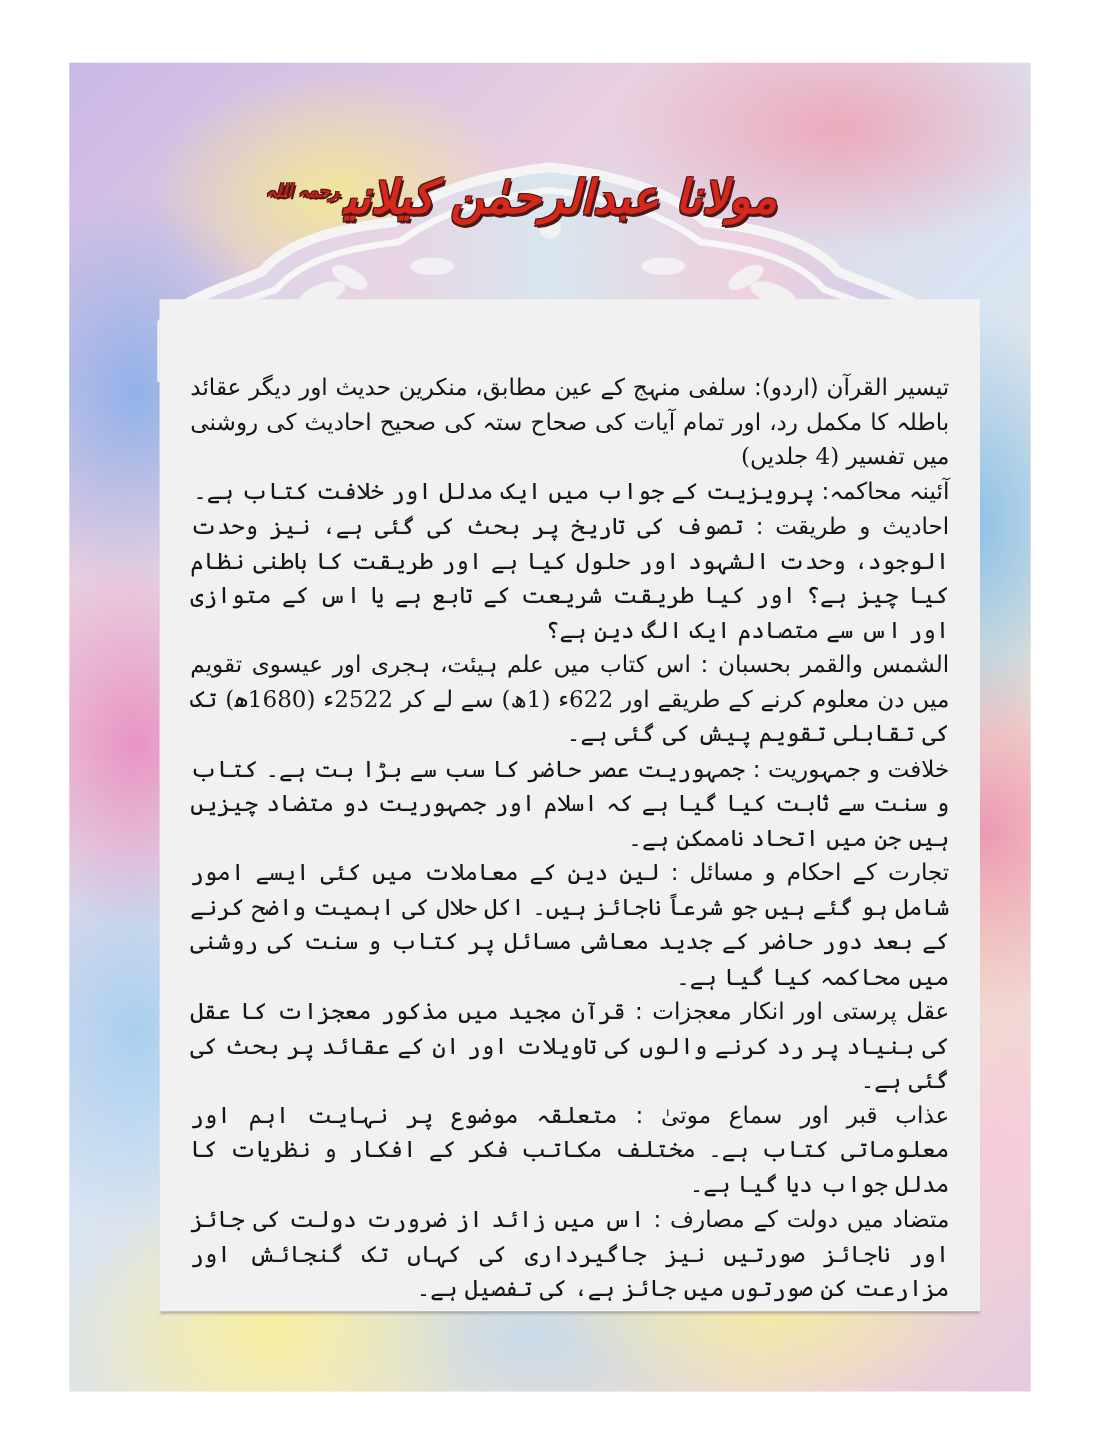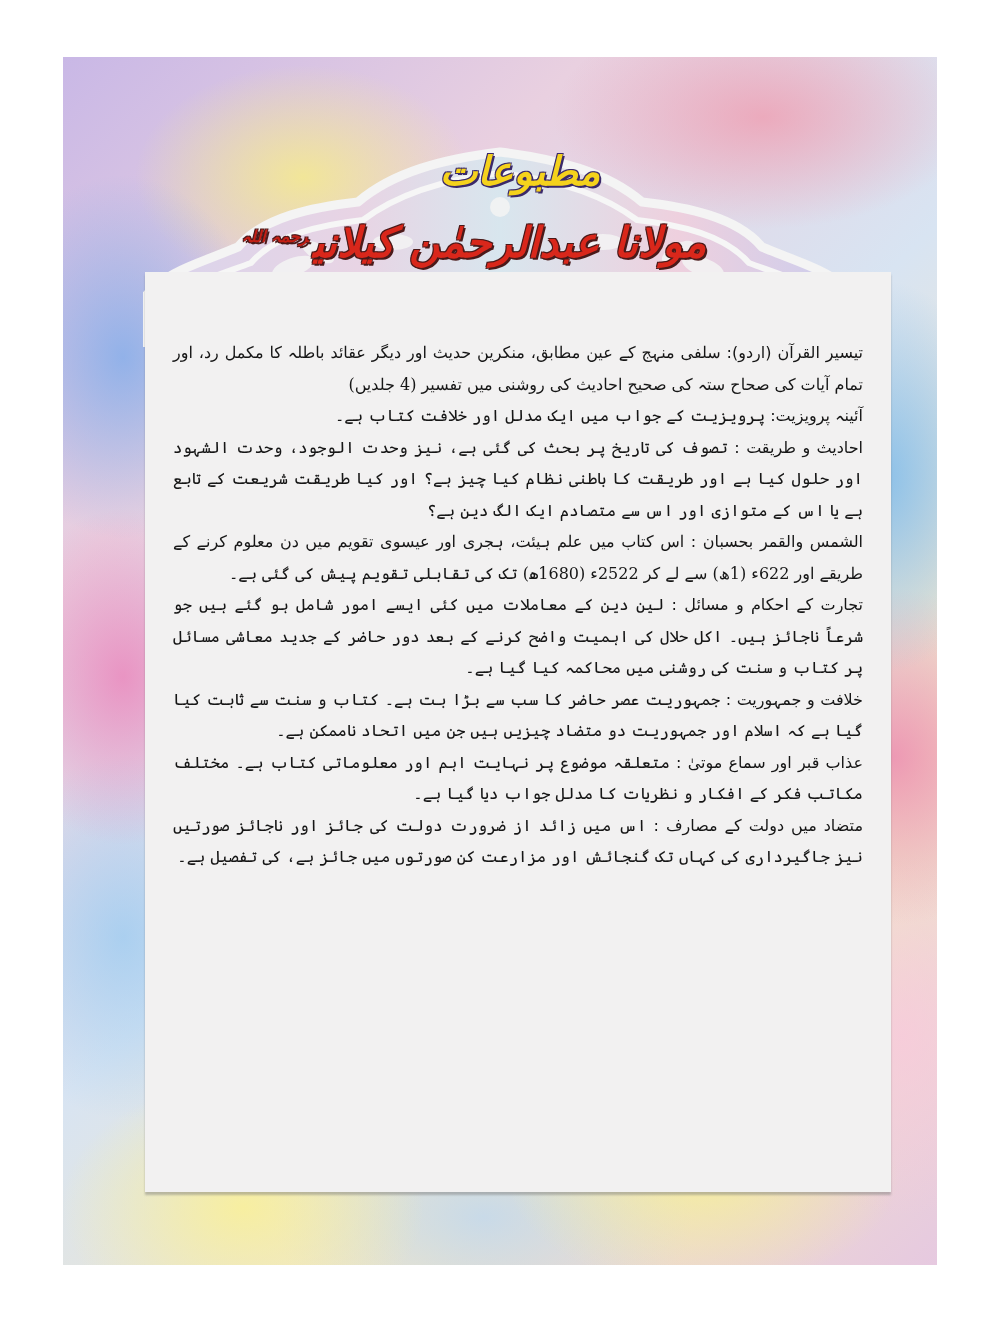--- a/index.html
+++ b/index.html
@@ -62,21 +62,21 @@
       font-family: "DejaVu Serif", serif;
       font-weight: bold;
       font-style: italic;
       font-size: 40px;
       color: #f5d21c;
       text-shadow: -1px -1px 0 #3b2a6a, 1px -1px 0 #3b2a6a, -1px 1px 0 #3b2a6a, 2px 2px 0 #3b2a6a;
       margin-left: 40px;
     }
     .title-sub {
       display: block;
-      margin-top: 24px;
+      margin-top: 8px;
       font-family: "DejaVu Serif", serif;
       font-weight: bold;
       font-style: italic;
       font-size: 42px;
       color: #d9271b;
       text-shadow: -1px -1px 0 #4a1a1a, 1px -1px 0 #4a1a1a, -1px 1px 0 #4a1a1a, 2px 2px 0 #4a1a1a;
       padding-right: 52px;
     }
     .honorific {
       font-size: 16px;
@@ -86,21 +86,21 @@
     }
     .content {
       position: absolute;
       left: 110px;
       top: 280px;
       width: 690px;
       direction: rtl;
       text-align: justify;
       color: #161616;
       font-family: "DejaVu Sans", sans-serif;
-      font-size: 16px;
+      font-size: 21px;
       line-height: 31.5px;
     }
     .entry { margin: 0; }
     .entry-title {
       font-family: "DejaVu Sans", sans-serif;
       font-weight: normal;
       letter-spacing: 1px;
     }
     .entry-body { font-family: "DejaVu Serif", serif; }
   </style>
@@ -130,27 +130,27 @@
       <ellipse cx="460" cy="95" rx="20" ry="8"></ellipse>
       <ellipse cx="300" cy="150" rx="40" ry="12"></ellipse>
       <ellipse cx="420" cy="150" rx="40" ry="12"></ellipse>
       <circle cx="357" cy="60" r="10"></circle>
     </g>
   </svg>
 
   <div class="panel"></div>
 
   <div class="title-block">
-    <span class="title-main">مطبوعات</span>
     <span class="title-sub"><span>مولانا عبدالرحمٰن کیلانی</span><span class="honorific">رحمہ اللہ</span></span>
   </div>
 
   <div class="content">
     <p class="entry"><span class="entry-title">تیسیر القرآن (اردو)</span><span>: </span><span class="entry-body">سلفی منہج کے عین مطابق، منکرین حدیث اور دیگر عقائد باطلہ کا مکمل رد، اور تمام آیات کی صحاح ستہ کی صحیح احادیث کی روشنی میں تفسیر (4 جلدیں)</span></p>
-    <p class="entry"><span class="entry-title">آئینہ پرویزیت</span><span>: </span><span class="entry-body">پرویزیت کے جواب میں ایک مدلل اور خلافت کتاب ہے۔</span></p>
+    <p class="entry"><span class="entry-title">آئینہ محاکمہ</span><span>: </span><span class="entry-body">پرویزیت کے جواب میں ایک مدلل اور خلافت کتاب ہے۔</span></p>
     <p class="entry"><span class="entry-title">احادیث و طریقت</span><span> : </span><span class="entry-body">تصوف کی تاریخ پر بحث کی گئی ہے، نیز وحدت الوجود، وحدت الشہود اور حلول کیا ہے اور طریقت کا باطنی نظام کیا چیز ہے؟ اور کیا طریقت شریعت کے تابع ہے یا اس کے متوازی اور اس سے متصادم ایک الگ دین ہے؟</span></p>
     <p class="entry"><span class="entry-title">الشمس والقمر بحسبان</span><span> : </span><span class="entry-body">اس کتاب میں علم ہیئت، ہجری اور عیسوی تقویم میں دن معلوم کرنے کے طریقے اور 622ء (1ھ) سے لے کر 2522ء (1680ھ) تک کی تقابلی تقویم پیش کی گئی ہے۔</span></p>
+    <p class="entry"><span class="entry-title">خلافت و جمہوریت</span><span> : </span><span class="entry-body">جمہوریت عصر حاضر کا سب سے بڑا بت ہے۔ کتاب و سنت سے ثابت کیا گیا ہے کہ اسلام اور جمہوریت دو متضاد چیزیں ہیں جن میں اتحاد ناممکن ہے۔</span></p>
     <p class="entry"><span class="entry-title">تجارت کے احکام و مسائل</span><span> : </span><span class="entry-body">لین دین کے معاملات میں کئی ایسے امور شامل ہو گئے ہیں جو شرعاً ناجائز ہیں۔ اکل حلال کی اہمیت واضح کرنے کے بعد دور حاضر کے جدید معاشی مسائل پر کتاب و سنت کی روشنی میں محاکمہ کیا گیا ہے۔</span></p>
-    <p class="entry"><span class="entry-title">خلافت و جمہوریت</span><span> : </span><span class="entry-body">جمہوریت عصر حاضر کا سب سے بڑا بت ہے۔ کتاب و سنت سے ثابت کیا گیا ہے کہ اسلام اور جمہوریت دو متضاد چیزیں ہیں جن میں اتحاد ناممکن ہے۔</span></p>
+    <p class="entry"><span class="entry-title">عقل پرستی اور انکار معجزات</span><span> : </span><span class="entry-body">قرآن مجید میں مذکور معجزات کا عقل کی بنیاد پر رد کرنے والوں کی تاویلات اور ان کے عقائد پر بحث کی گئی ہے۔</span></p>
     <p class="entry"><span class="entry-title">عذاب قبر اور سماع موتیٰ</span><span> : </span><span class="entry-body">متعلقہ موضوع پر نہایت اہم اور معلوماتی کتاب ہے۔ مختلف مکاتب فکر کے افکار و نظریات کا مدلل جواب دیا گیا ہے۔</span></p>
     <p class="entry"><span class="entry-title">متضاد میں دولت کے مصارف</span><span> : </span><span class="entry-body">اس میں زائد از ضرورت دولت کی جائز اور ناجائز صورتیں نیز جاگیرداری کی کہاں تک گنجائش اور مزارعت کن صورتوں میں جائز ہے، کی تفصیل ہے۔</span></p>
   </div>
 </div>
 
 </body></html>

